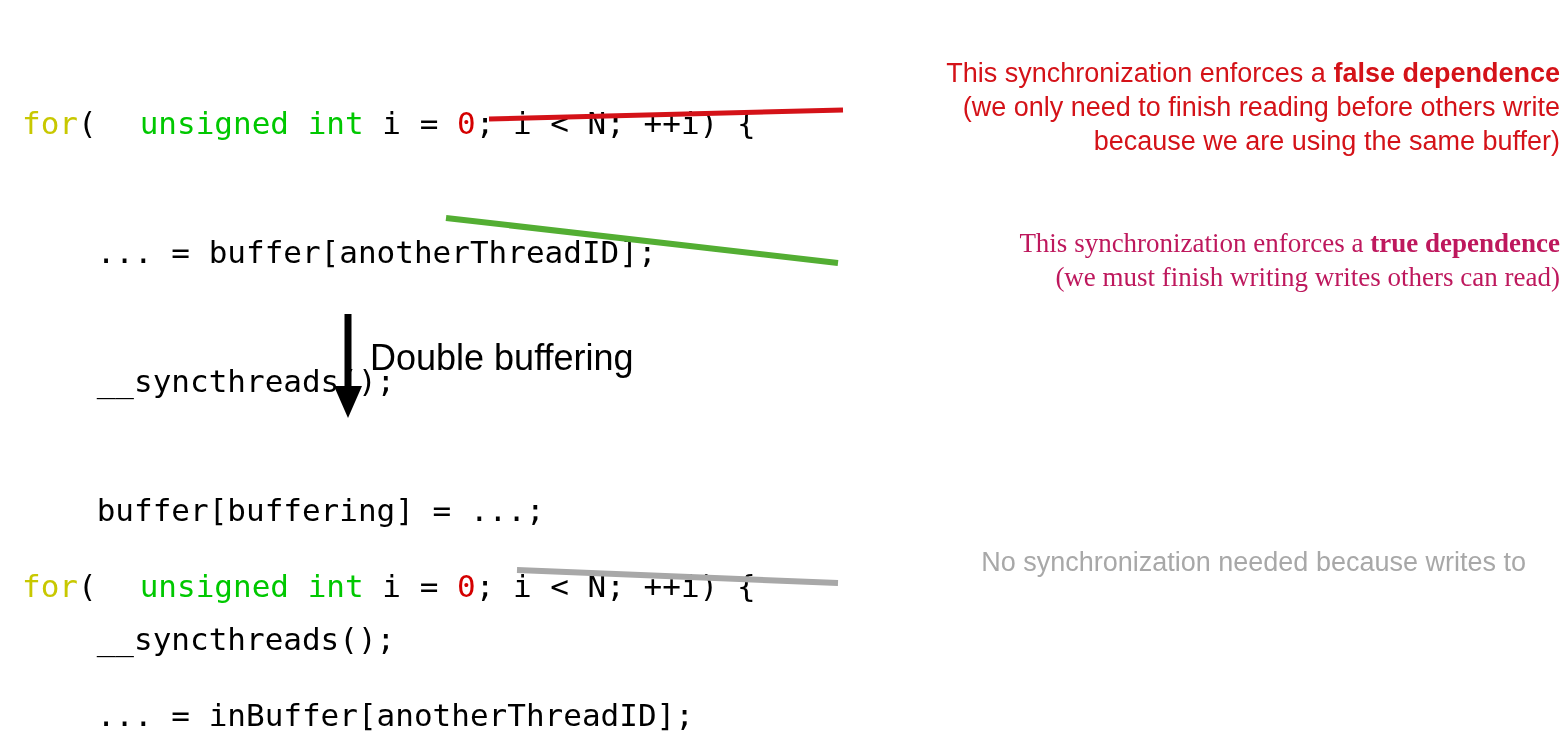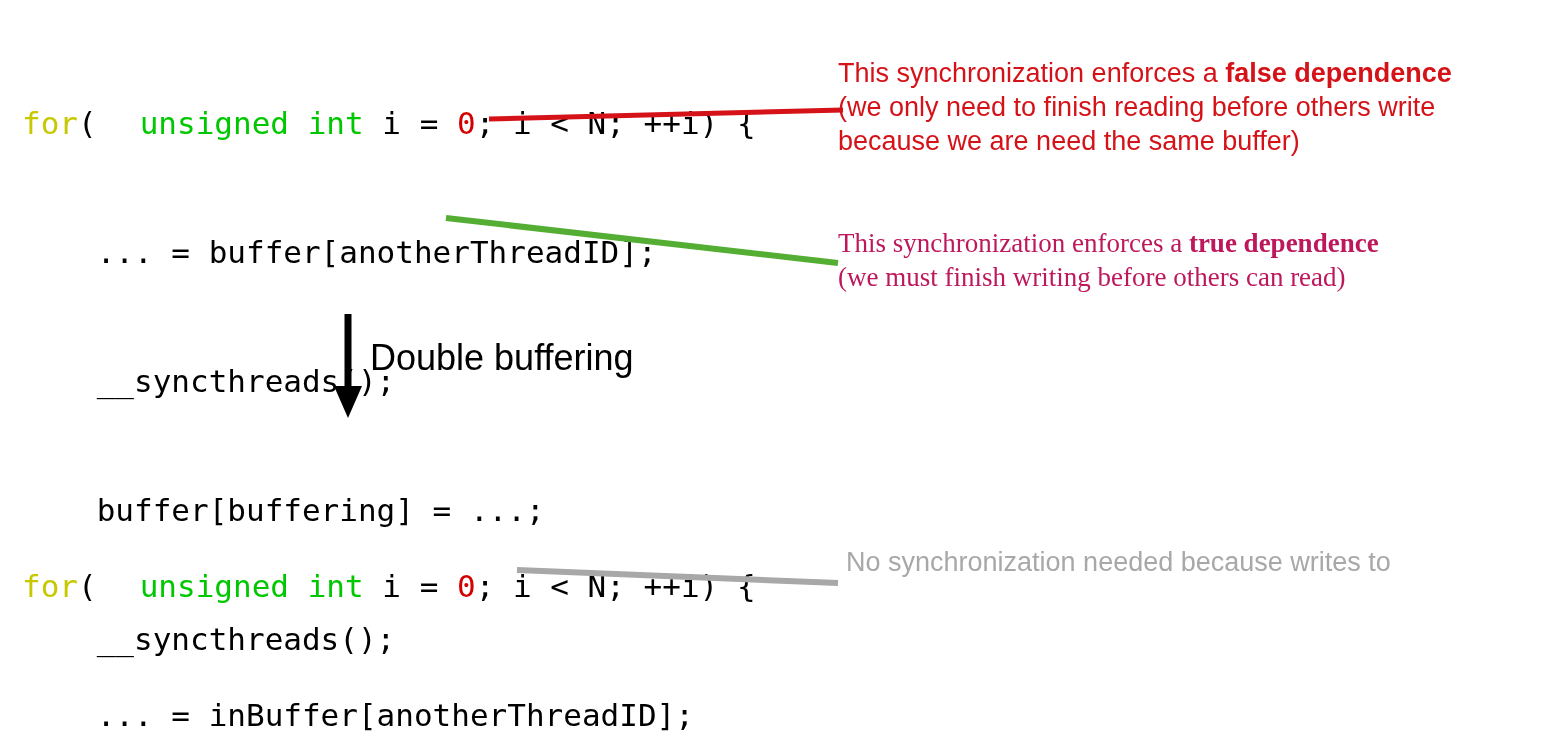--- a/index.html
+++ b/index.html
@@ -41,21 +41,21 @@
   .tok-type    { color: #00c800; margin-left: 43px; }
   .tok-num     { color: #d40000; }
   .tok-plain   { color: #000000; }
 
   
   .annot {
     position: absolute;
     font-family: "Liberation Sans", sans-serif;
     font-size: 27px;
     line-height: 34px;
-    text-align: left;
+    text-align: right;
   }
   .annot b { font-weight: bold; }
 
   #annot-red {
     left: 838px;
     top: 56px;
     width: 722px;
     color: #d41218;
   }
   #annot-green {
@@ -127,25 +127,25 @@
       <line x1="348" y1="314" x2="348" y2="400" stroke="#000000" stroke-width="7"></line>
       <polygon points="348,418 334,386 362,386" fill="#000000"></polygon>
     </g>
   </svg>
 
   <div id="double-buffering-label">Double buffering</div>
 
   <div class="annot" id="annot-red">
     <div><span>This synchronization enforces a </span><b>false dependence</b></div>
     <div>(we only need to finish reading before others write</div>
-    <div>because we are need the same buffer)</div>
+    <div>because we are using the same buffer)</div>
   </div>
 
   <div class="annot" id="annot-green">
     <div><span>This synchronization enforces a </span><b>true dependence</b></div>
-    <div>(we must finish writing before others can read)</div>
+    <div>(we must finish writing writes others can read)</div>
   </div>
 
   <div class="annot" id="annot-gray">
     <div>No synchronization needed because writes to</div>
   </div>
 
 </div>
 
 </body></html>

